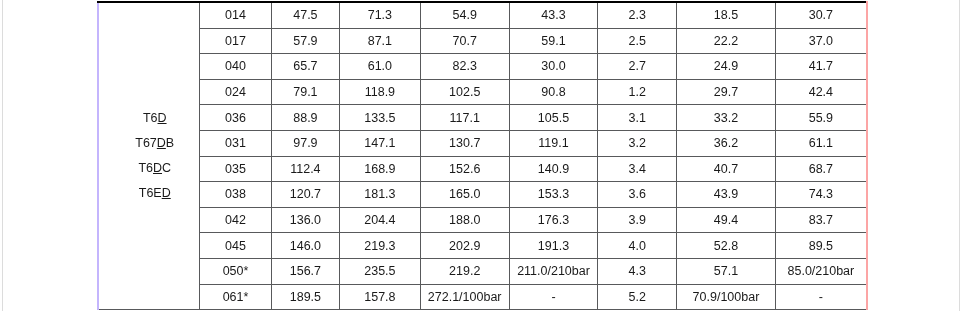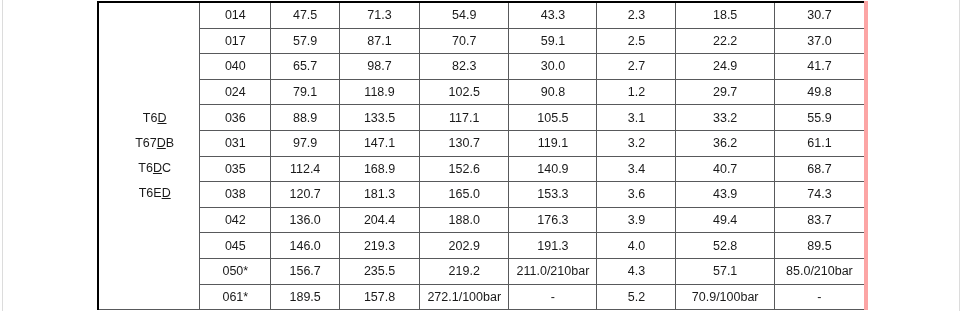--- a/index.html
+++ b/index.html
@@ -48,22 +48,22 @@
     padding: 0 4px;
     text-align: center;
     vertical-align: middle;
     font-size: 12.5px;
     color: #1a1a1a;
     white-space: nowrap;
     overflow: hidden;
   }
 
   
-  table.spec td.edge-left   { border-left: 2px solid #000000; margin-top: 8px; }
-  table.spec td.edge-right  { border-right: 4px solid #fca5a5; }
+  table.spec td.edge-left   { border-left: 2px solid #c4b5fd; margin-top: 8px; }
+  table.spec td.edge-right  { border-right: 2px solid #fca5a5; }
   table.spec tr:first-child td { border-top: 2px solid #000000; }
 
   
   td.models {
     text-align: left;
     vertical-align: top;
     padding: 0;
     width: 89px;
   }
   .model-list {
@@ -137,36 +137,36 @@
           <td>87.1</td>
           <td>70.7</td>
           <td>59.1</td>
           <td>2.5</td>
           <td>22.2</td>
           <td class="edge-right">37.0</td>
         </tr>
         <tr>
           <td>040</td>
           <td>65.7</td>
-          <td>98.7</td>
+          <td>61.0</td>
           <td>82.3</td>
           <td>30.0</td>
           <td>2.7</td>
           <td>24.9</td>
           <td class="edge-right">41.7</td>
         </tr>
         <tr>
           <td>024</td>
           <td>79.1</td>
           <td>118.9</td>
           <td>102.5</td>
           <td>90.8</td>
           <td>1.2</td>
           <td>29.7</td>
-          <td class="edge-right">49.8</td>
+          <td class="edge-right">42.4</td>
         </tr>
         <tr>
           <td>036</td>
           <td>88.9</td>
           <td>133.5</td>
           <td>117.1</td>
           <td>105.5</td>
           <td>3.1</td>
           <td>33.2</td>
           <td class="edge-right">55.9</td>

